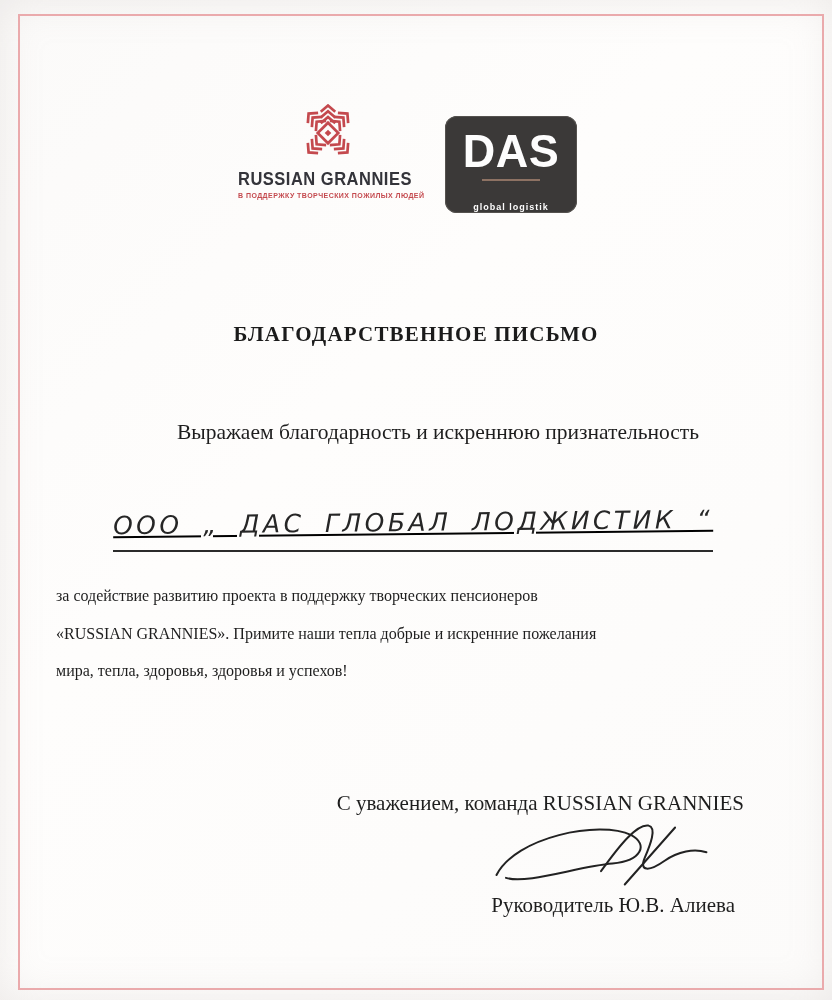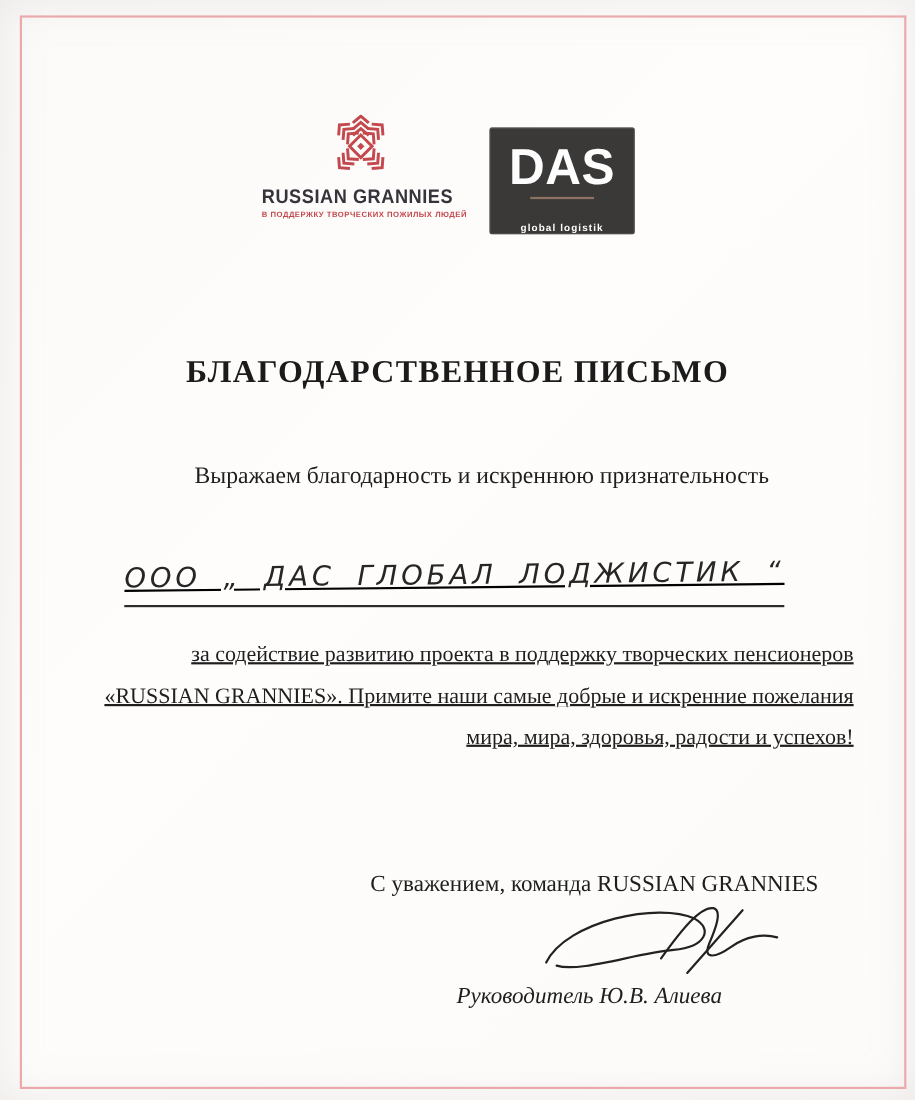--- a/index.html
+++ b/index.html
@@ -44,21 +44,21 @@
     font-size: 7px;
     letter-spacing: 0.45px;
     color: #c4494e;
     text-transform: uppercase;
     white-space: nowrap;
   }
   .das-logo {
     position: absolute; left: 445px; top: 116px;
     width: 132px; height: 97px;
     background: #3b3938;
-    border-radius: 2px;
+    border-radius: 12px;
     box-shadow: 0 0 0 1px #55524f inset;
     text-align: center;
     color: #fdfdfd;
   }
   .das-name {
     font-family: "Liberation Sans", sans-serif;
     font-weight: bold;
     font-size: 45px;
     letter-spacing: 0.5px;
     line-height: 1;
@@ -76,21 +76,21 @@
     font-size: 9px;
     letter-spacing: 1px;
     margin-top: 21px;
   }
 
   
   .title {
     position: absolute; left: 0; top: 322px; width: 832px;
     text-align: center;
     font-weight: bold;
-    font-size: 29px;
+    font-size: 21px;
     letter-spacing: 1.2px;
     color: #1b1b1b;
   }
   .intro {
     position: absolute; left: 0; top: 420px; width: 832px;
     text-align: center;
     font-size: 21.5px;
     color: #1e1e1e;
     padding-left: 44px;
   }
@@ -107,40 +107,38 @@
     font-size: 25px;
     letter-spacing: 3.5px;
     word-spacing: 9px;
     color: #262626;
     transform: rotate(-0.6deg);
     padding-top: 10px;
     white-space: nowrap;
   }
   .body-text {
     position: absolute; left: 56px; top: 577px; width: 720px;
-    text-align: right;
-    font-size: 20px;
+    text-align: left;
+    font-size: 16px;
     line-height: 37.5px;
     color: #1e1e1e;
-    text-decoration: underline;
   }
   .closing {
     position: absolute; right: 88px; top: 791px;
     font-size: 21px;
     color: #1e1e1e;
     white-space: nowrap;
   }
   .signature { position: absolute; left: 487px; top: 814px; width: 228px; height: 84px; }
   .signatory {
     position: absolute; left: 415px; top: 893px; width: 320px;
-    text-align: left;
+    text-align: right;
     font-size: 21px;
     color: #1e1e1e;
     white-space: nowrap;
-    font-style: italic;
   }
   svg { display: block; }
 </style>
 </head>
 <body>
 
 <div class="page">
   <div class="frame"></div>
 
   <div class="rg-logo">
@@ -172,22 +170,22 @@
   <div class="title">БЛАГОДАРСТВЕННОЕ ПИСЬМО</div>
 
   <div class="intro">Выражаем благодарность и искреннюю признательность</div>
 
   <div class="recipient-wrap">
     <div class="recipient">ООО „ ДАС ГЛОБАЛ ЛОДЖИСТИК “</div>
   </div>
 
   <div class="body-text">
     <div>за содействие развитию проекта в поддержку творческих пенсионеров</div>
-    <div>«RUSSIAN GRANNIES». Примите наши самые добрые и искренние пожелания</div>
-    <div>мира, мира, здоровья, радости и успехов!</div>
+    <div>«RUSSIAN GRANNIES». Примите наши тепла добрые и искренние пожелания</div>
+    <div>мира, тепла, здоровья, здоровья и успехов!</div>
   </div>
 
   <div class="closing">С уважением, команда RUSSIAN GRANNIES</div>
 
   <svg class="signature" viewBox="0 0 240 84" fill="none" stroke="#222222" stroke-width="2.1" stroke-linecap="round">
     <path d="M10 62 C 30 22, 118 4, 152 20 C 170 30, 163 47, 132 50 C 96 53, 42 72, 20 65"></path>
     <path d="M120 58 C 140 30, 158 8, 170 10 C 179 12, 172 30, 166 44 C 160 58, 170 59, 187 47 C 201 37, 218 34, 231 38"></path>
     <path d="M145 72 L 198 12"></path>
   </svg>
 

